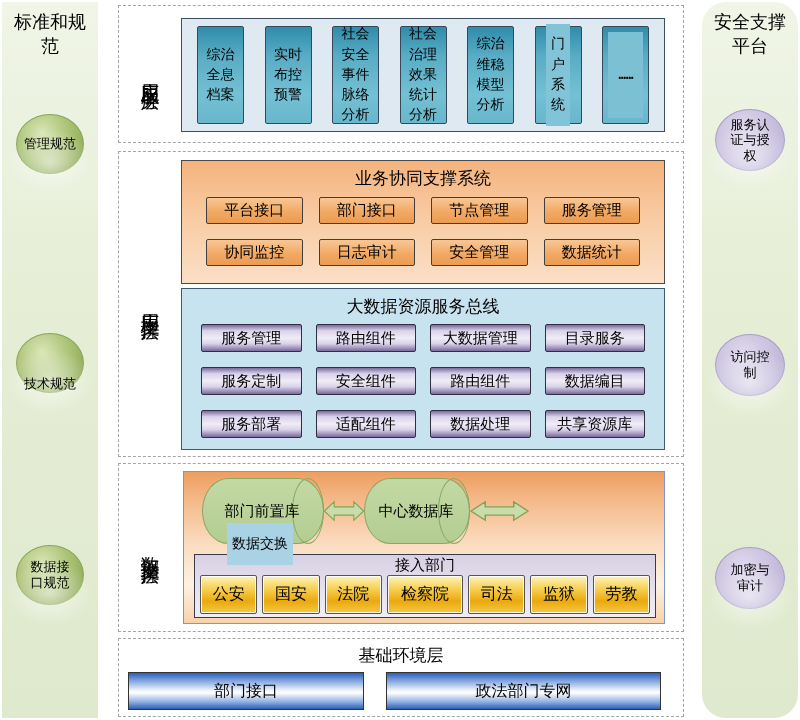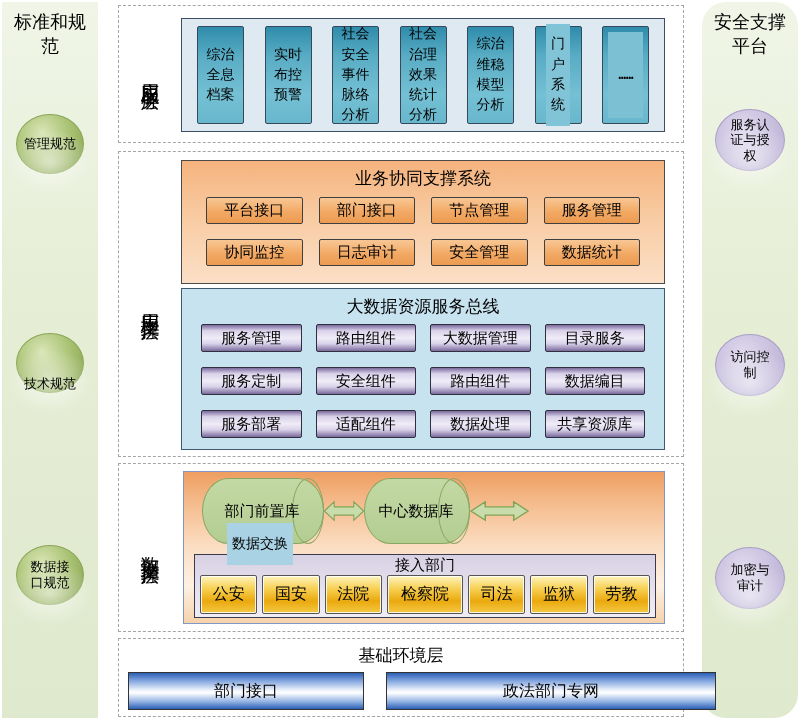--- a/index.html
+++ b/index.html
@@ -99,21 +99,21 @@
     border:1.5px solid #555;box-shadow:inset 0 0 0 1px rgba(255,255,255,.85);
     border-radius:2px;box-sizing:border-box;}
   .dept.wide{flex-grow:1.6;}
 
   
   .s4-title{text-align:center;font-size:17px;padding-top:5px;}
   .net-bar{position:absolute;top:33px;height:38px;
     background:linear-gradient(180deg,#2c5fb5 0%,#7ba0dc 20%,#eef3fb 48%,#ffffff 55%,#8fb0e2 80%,#2c5fb5 100%);
     border:1.5px solid #333;box-sizing:border-box;
     display:flex;align-items:center;justify-content:center;font-size:16px;}
-  .net1{left:9px;width:236px;} .net2{left:267px;width:330px;}
+  .net1{left:9px;width:236px;} .net2{left:267px;width:275px;}
 </style>
 </head>
 <body>
 
 <div class="stage">
 
   <aside class="panel left">
     <div class="panel-title">标准和规
 范</div>
     <div class="bubble green lp0"><span>管理规范</span></div>

